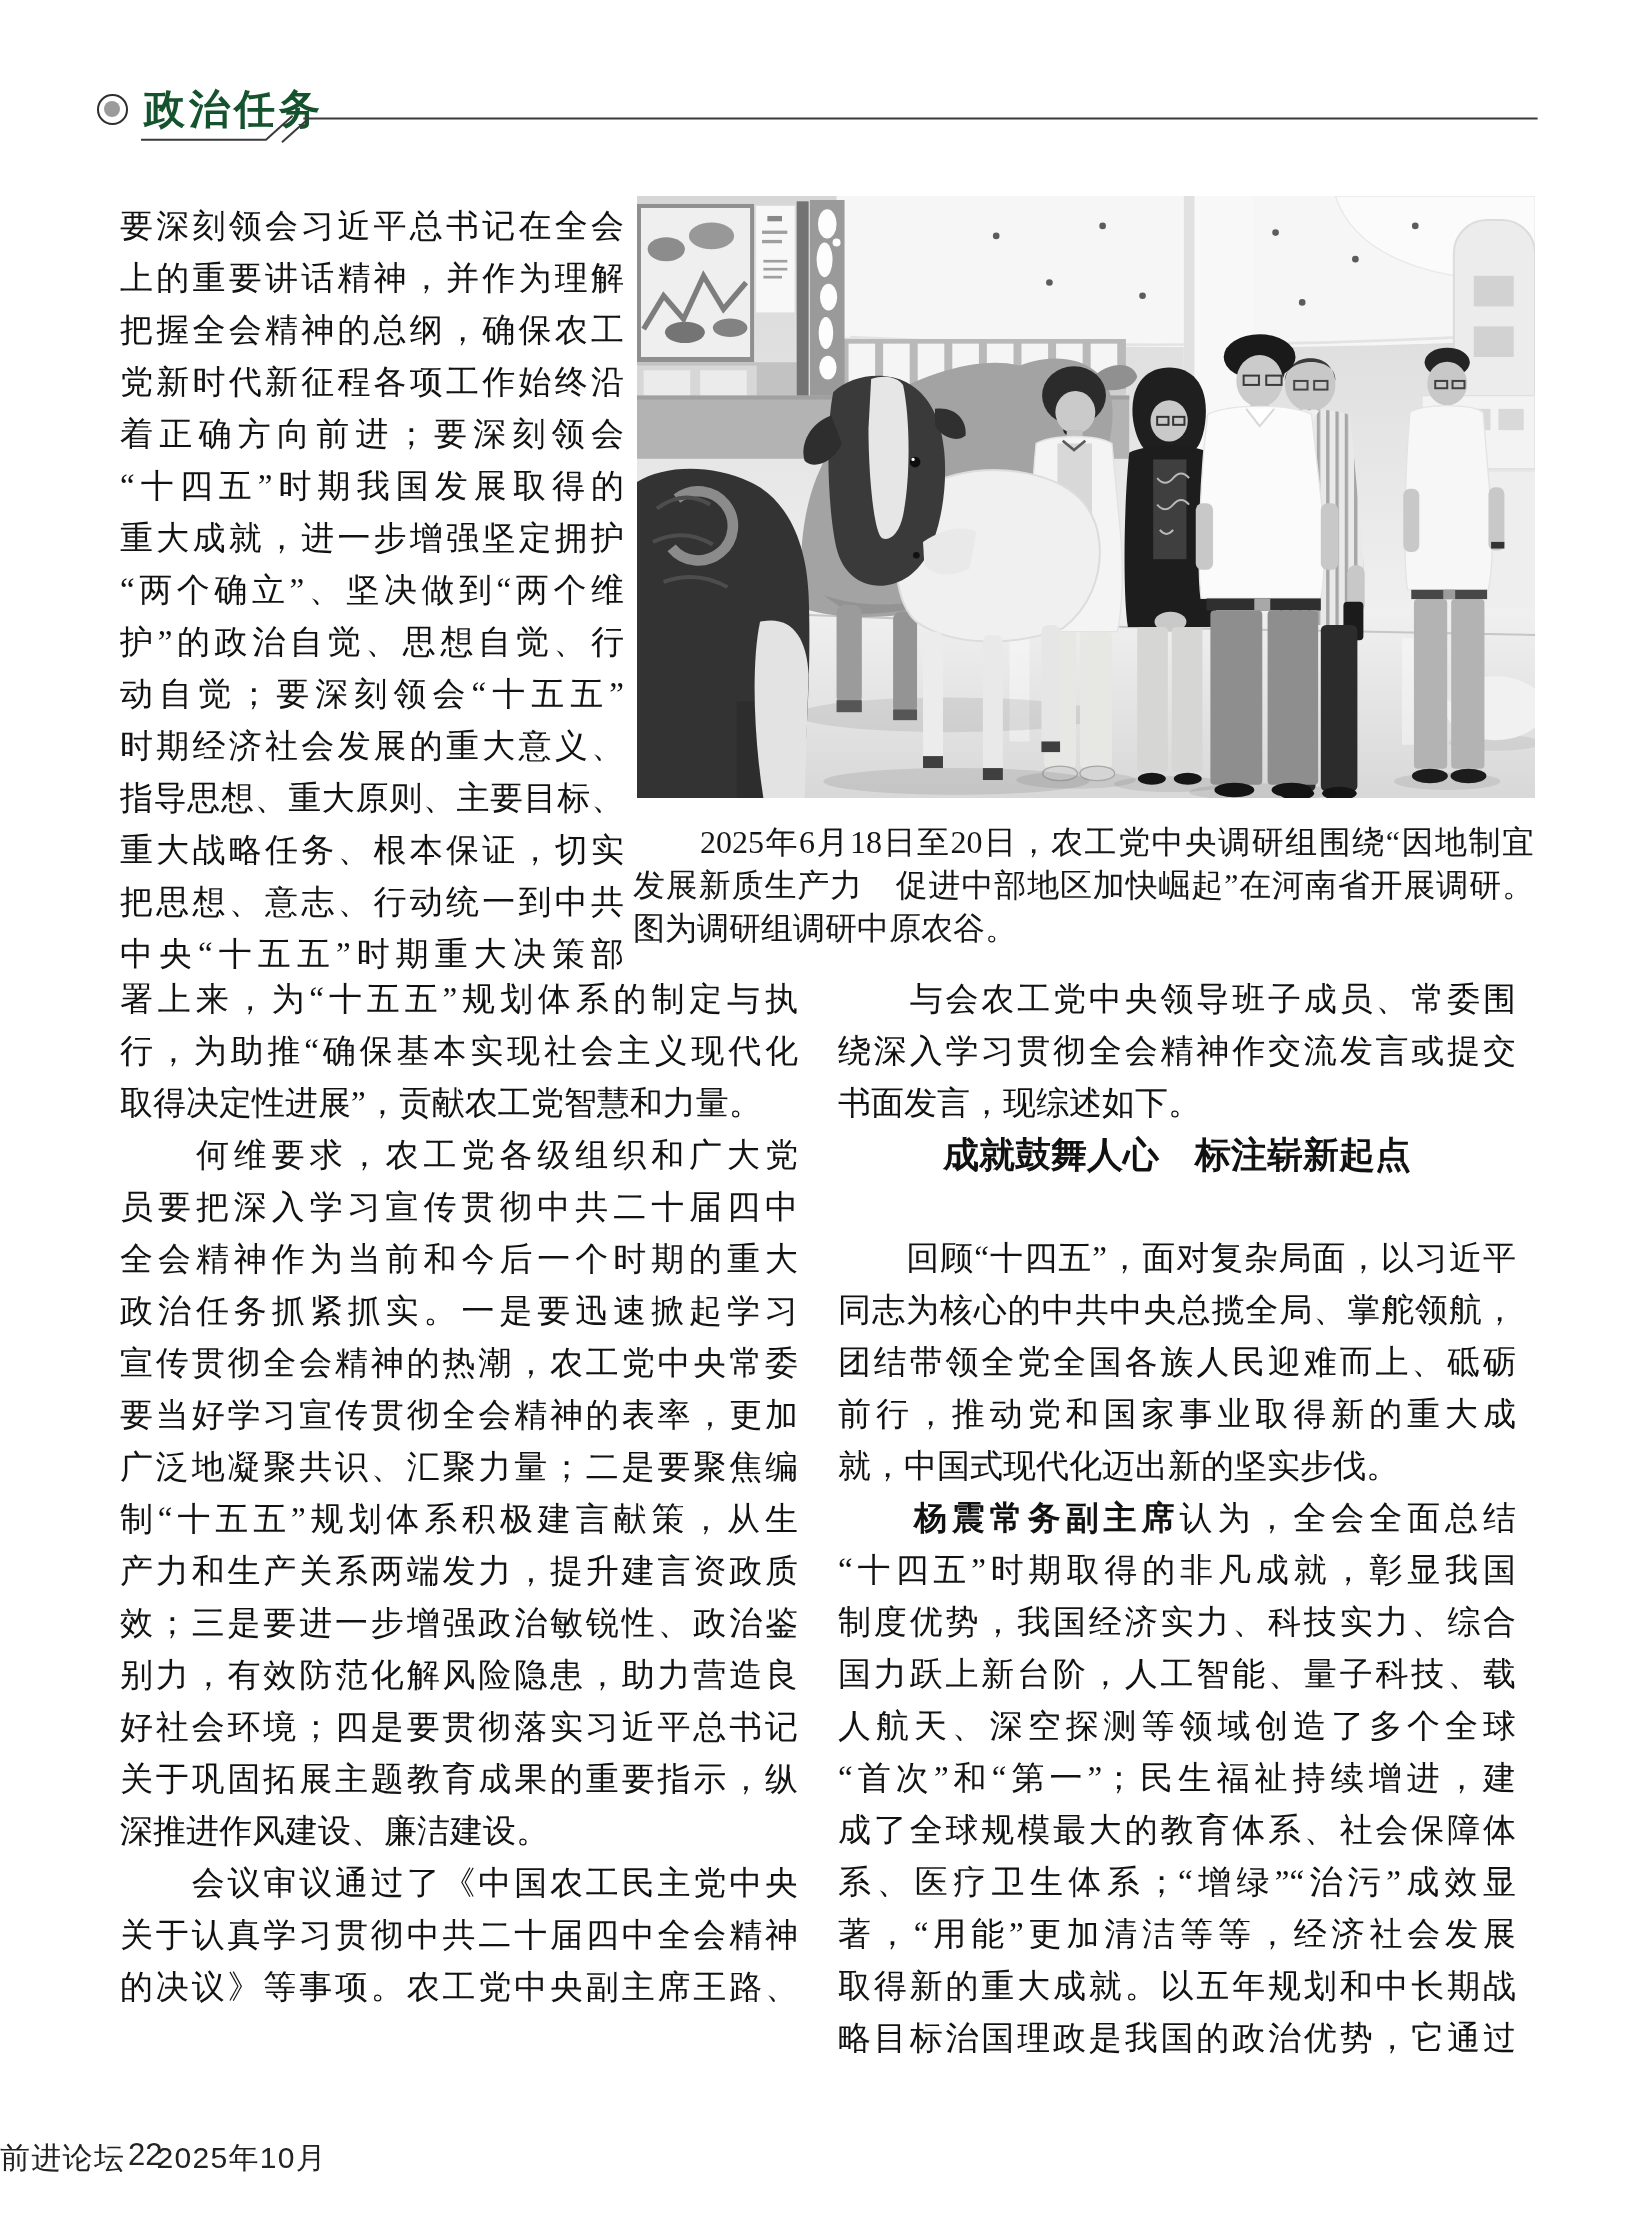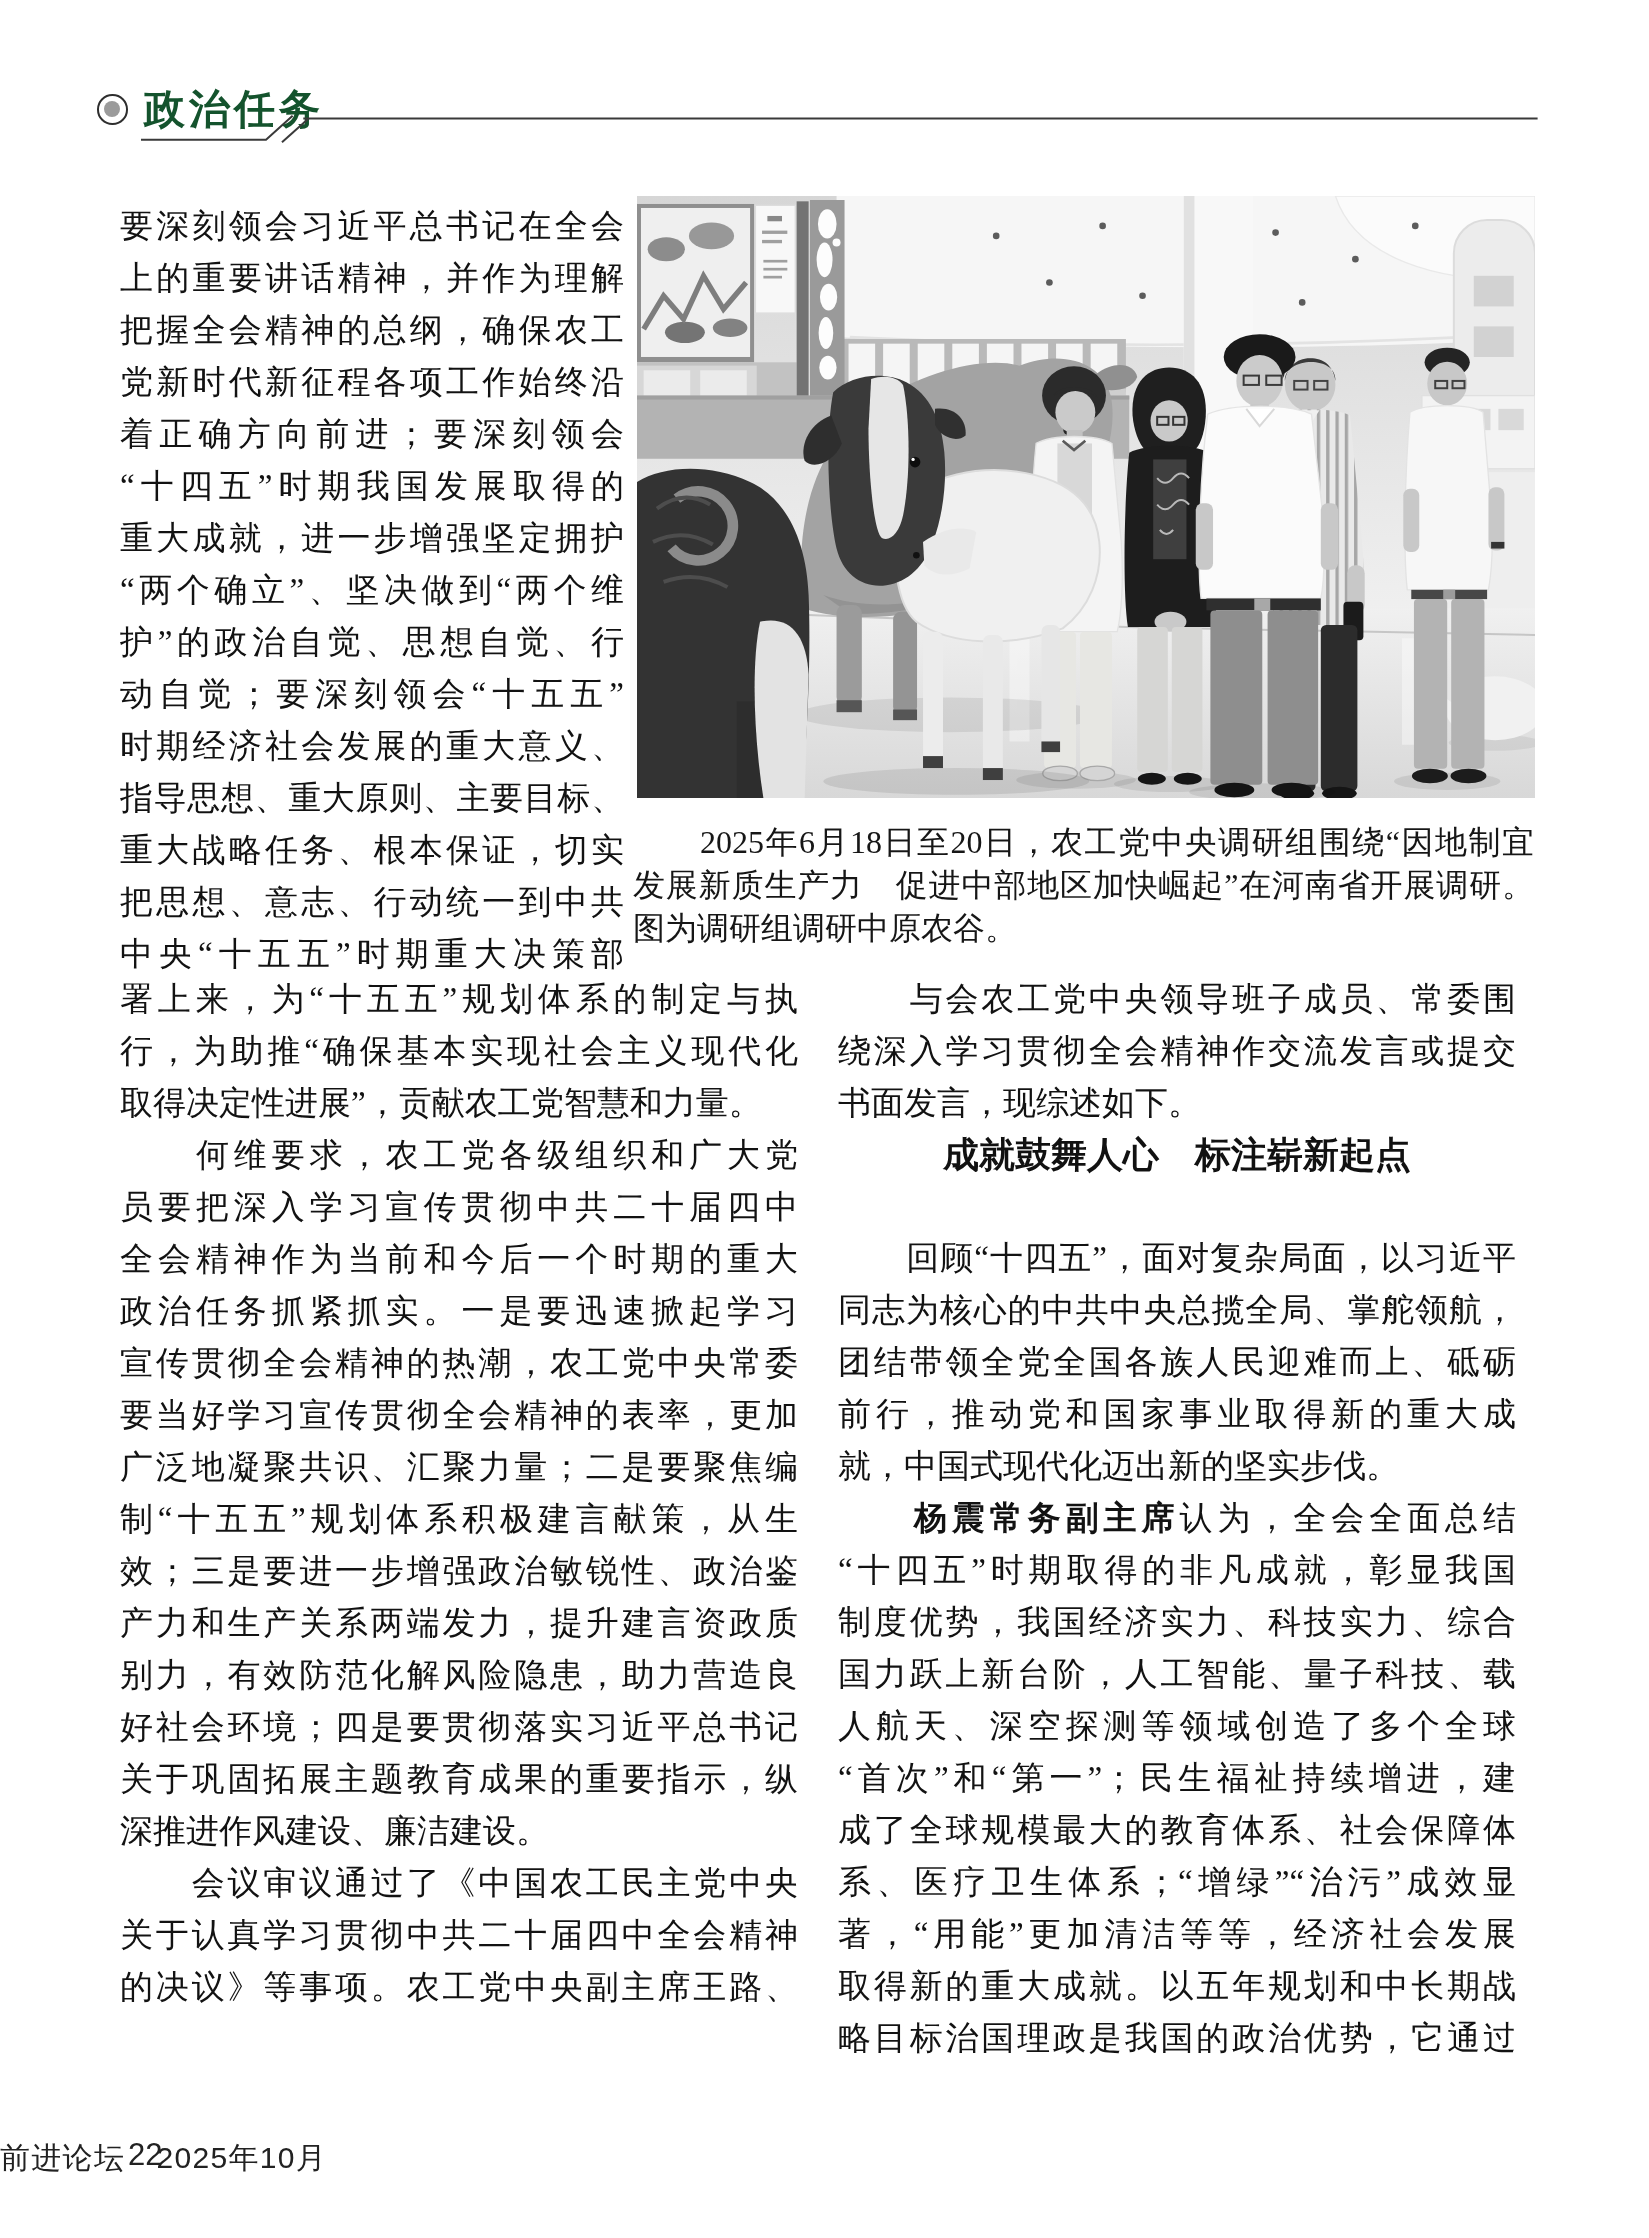--- a/index.html
+++ b/index.html
@@ -307,22 +307,22 @@
       <div class="jline">行，为助推“确保基本实现社会主义现代化</div>
       <div class="jline pend">取得决定性进展”，贡献农工党智慧和力量。</div>
       <div class="jline">　　何维要求，农工党各级组织和广大党</div>
       <div class="jline">员要把深入学习宣传贯彻中共二十届四中</div>
       <div class="jline">全会精神作为当前和今后一个时期的重大</div>
       <div class="jline">政治任务抓紧抓实。一是要迅速掀起学习</div>
       <div class="jline">宣传贯彻全会精神的热潮，农工党中央常委</div>
       <div class="jline">要当好学习宣传贯彻全会精神的表率，更加</div>
       <div class="jline">广泛地凝聚共识、汇聚力量；二是要聚焦编</div>
       <div class="jline">制“十五五”规划体系积极建言献策，从生</div>
+      <div class="jline">产力和生产关系两端发力，提升建言资政质</div>
       <div class="jline">效；三是要进一步增强政治敏锐性、政治鉴</div>
-      <div class="jline">产力和生产关系两端发力，提升建言资政质</div>
       <div class="jline">别力，有效防范化解风险隐患，助力营造良</div>
       <div class="jline">好社会环境；四是要贯彻落实习近平总书记</div>
       <div class="jline">关于巩固拓展主题教育成果的重要指示，纵</div>
       <div class="jline pend">深推进作风建设、廉洁建设。</div>
       <div class="jline">　　会议审议通过了《中国农工民主党中央</div>
       <div class="jline">关于认真学习贯彻中共二十届四中全会精神</div>
       <div class="jline">的决议》等事项。农工党中央副主席王路、</div>
     </div>
 
   <div class="tcol col-r">

